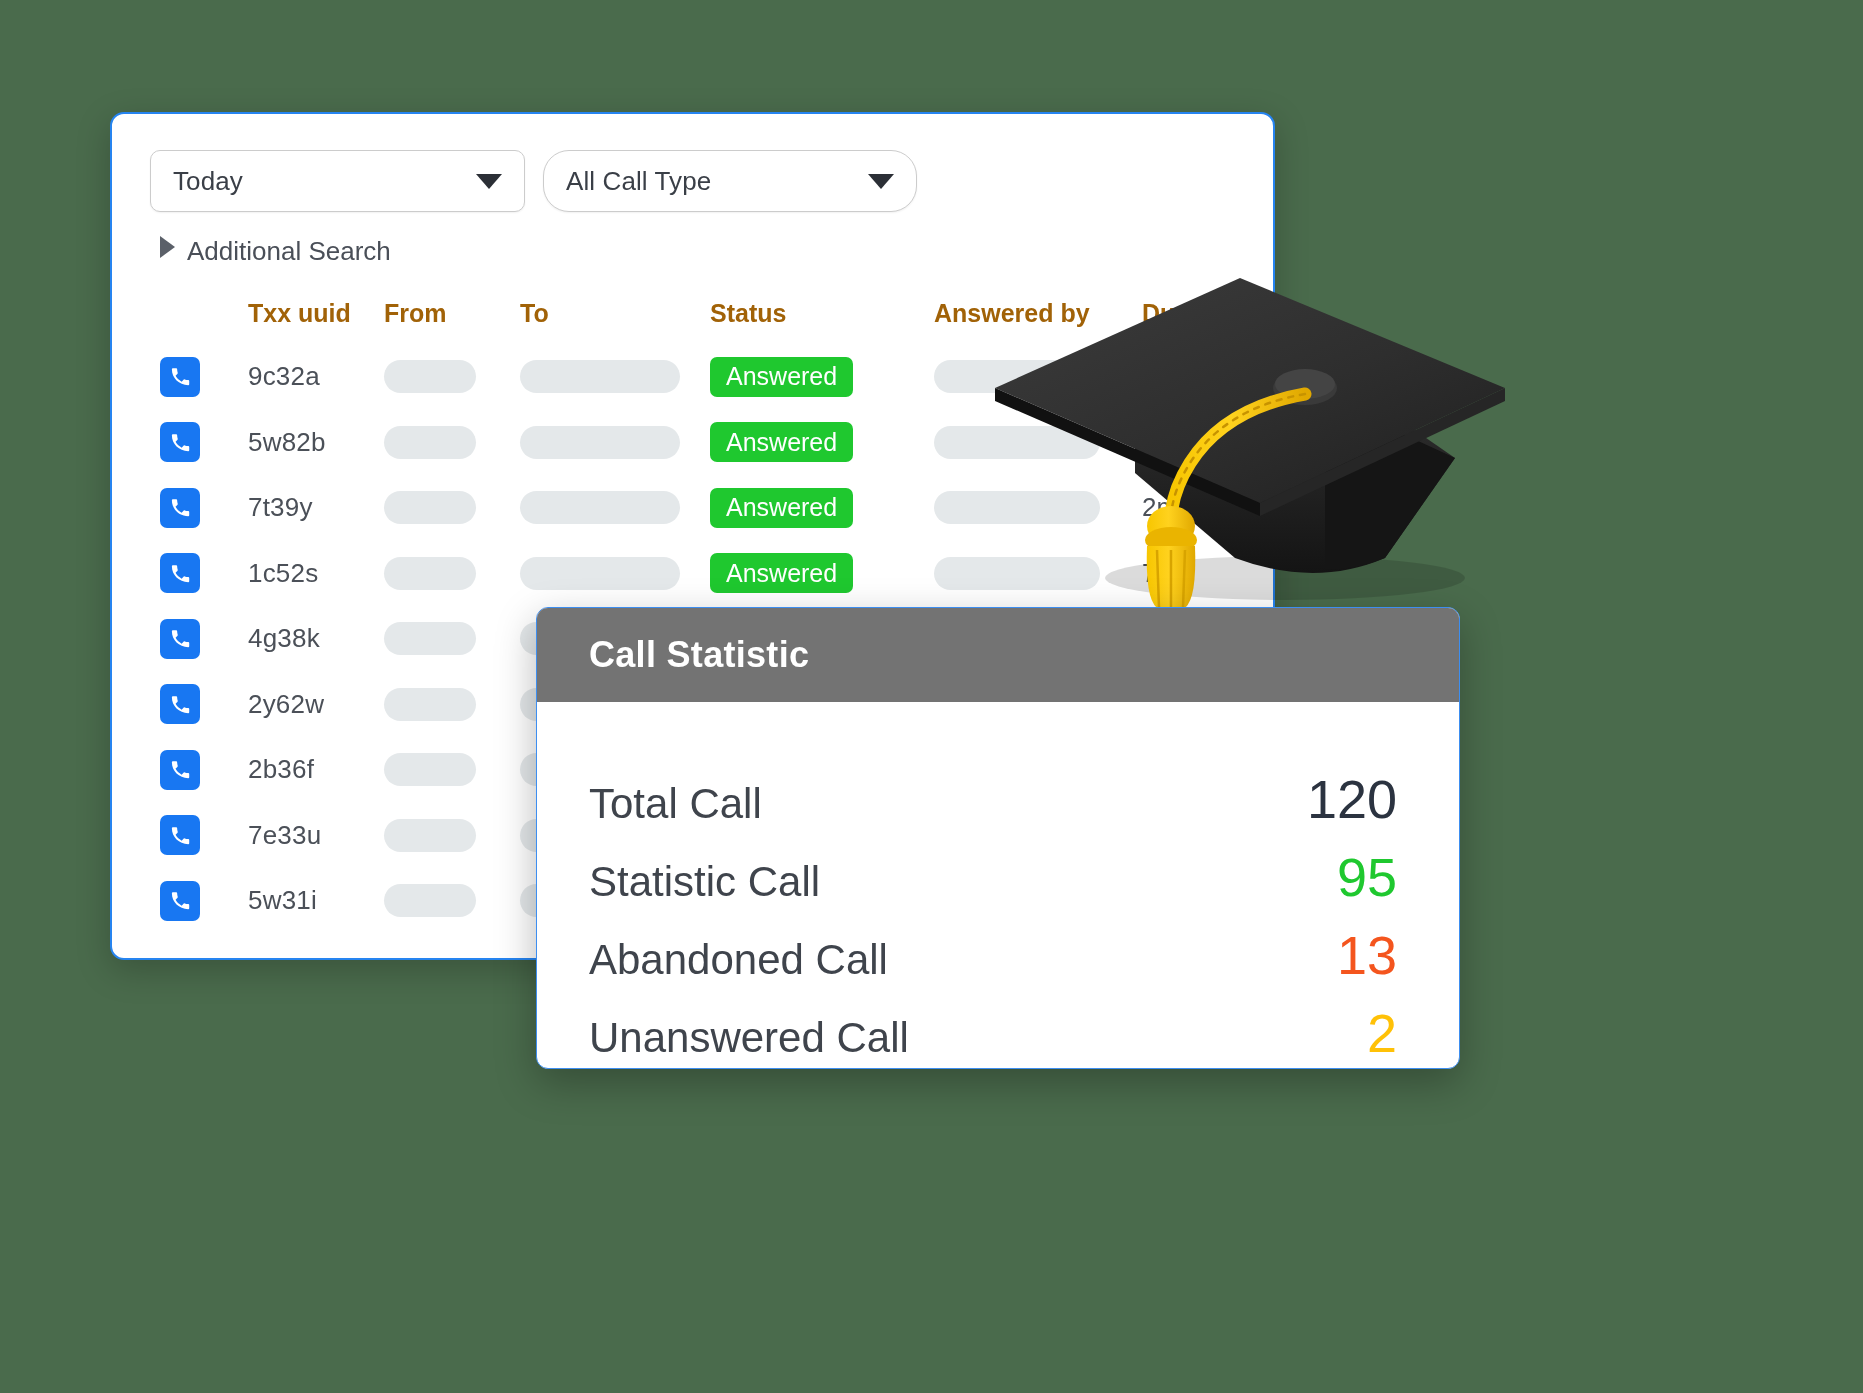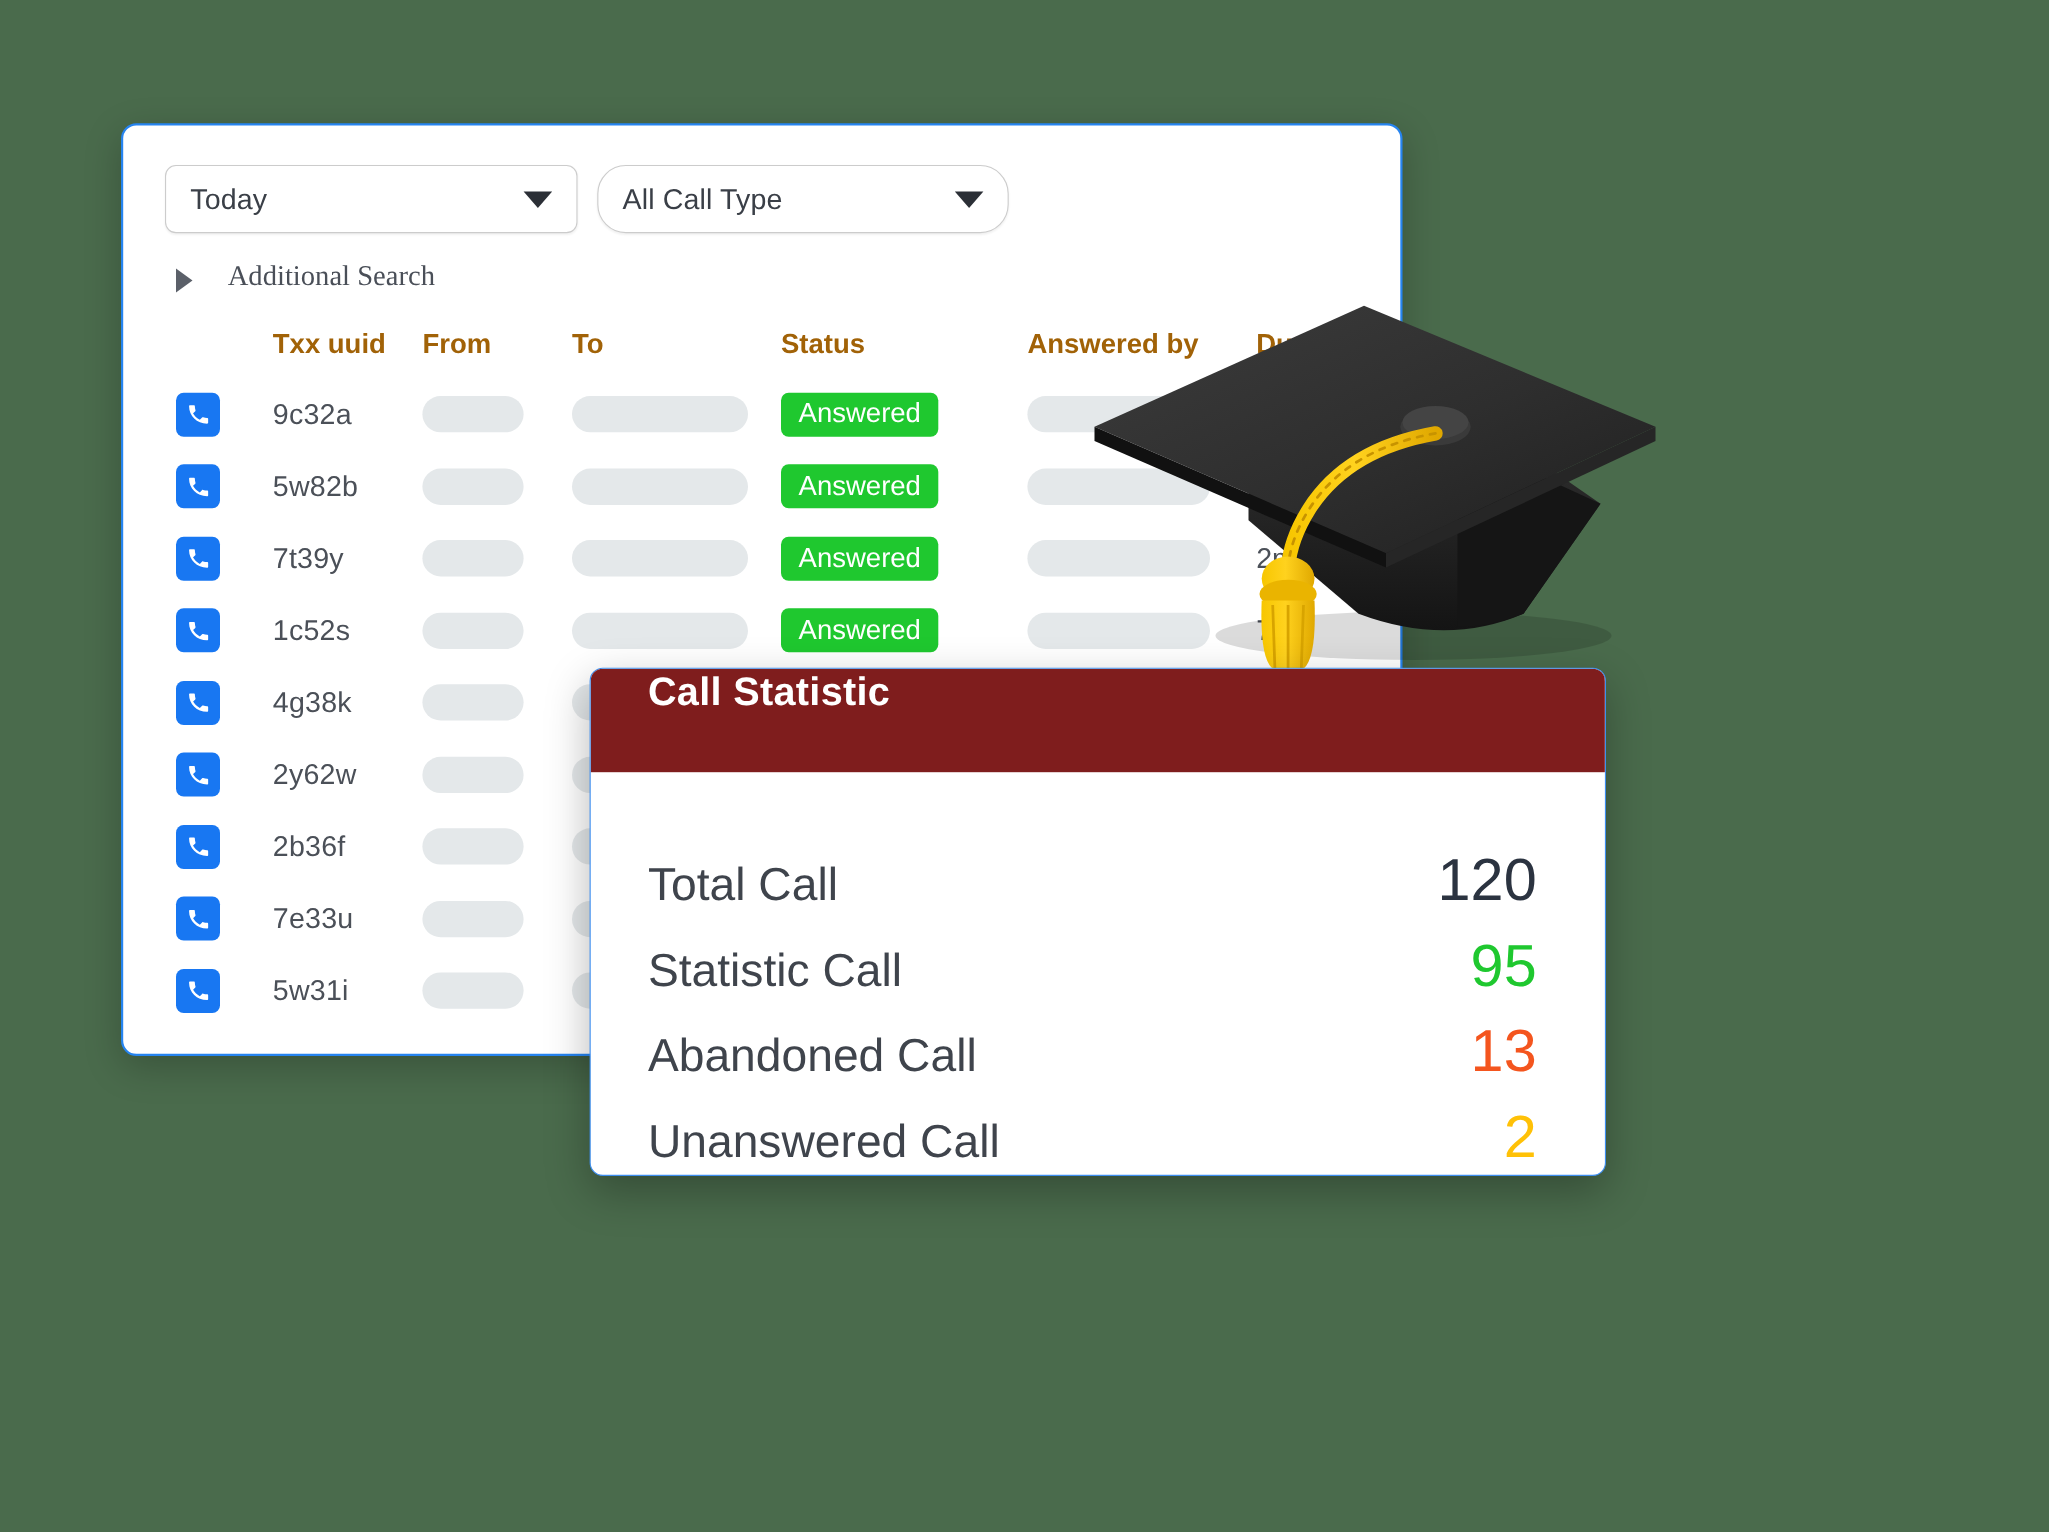--- a/index.html
+++ b/index.html
@@ -84,24 +84,23 @@
     justify-content: center;
     white-space: nowrap;
   }
 
   
   #additional-search {
     position: absolute;
     left: 48px;
     top: 122px;
     display: flex;
-    align-items: flex-end;
-    gap: 32px;
+    align-items: flex-start;
+    gap: 12px;
     cursor: pointer;
-    font-family: Liberation Serif, serif;
   }
   #additional-search-caret {
     width: 0; height: 0;
     border-top: 11px solid transparent;
     border-bottom: 11px solid transparent;
     border-left: 15px solid #5b6069;
   }
   #additional-search-label {
     font-size: 26px;
     color: #4a4f58;
@@ -205,23 +204,23 @@
     height: 462px;
     background: #ffffff;
     border: 1px solid #3d8ef0;
     border-radius: 12px;
     box-shadow: 0 14px 40px rgba(0,0,0,.28);
     overflow: hidden;
   }
 
   #call-statistic-header {
     height: 94px;
-    background: #7f1d1d;
-    display: flex;
-    align-items: flex-start;
+    background: #737373;
+    display: flex;
+    align-items: center;
     padding-left: 52px;
   }
   #call-statistic-title {
     color: #ffffff;
     font-size: 36px;
     font-weight: bold;
     letter-spacing: .3px;
   }
 
   #call-statistic-body {

